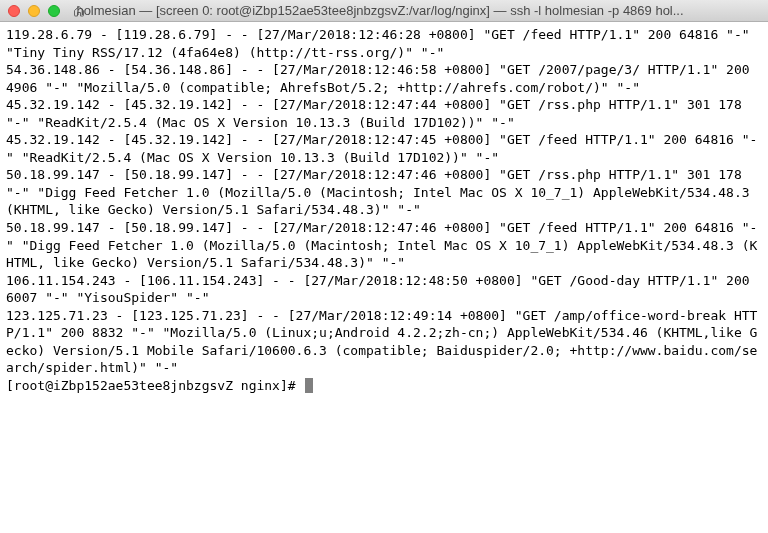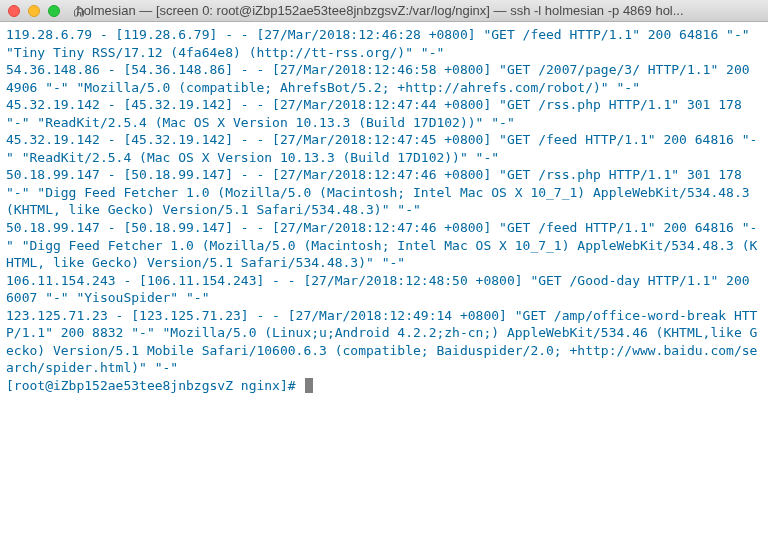--- a/index.html
+++ b/index.html
@@ -43,21 +43,21 @@
       white-space: nowrap;
       overflow: hidden;
       text-overflow: ellipsis;
       padding: 0 70px;
     }
     .terminal {
       padding: 4px 6px;
       line-height: 1.35;
       white-space: pre-wrap;
       word-break: break-all;
-      color: #0369a1;
+      color: #000000;
     }
     .prompt { display: inline; }
     .cursor {
       display: inline-block;
       width: 8px; height: 15px;
       background: #7f7f7f;
       vertical-align: text-bottom;
       margin-left: 2px;
     }
   </style>

